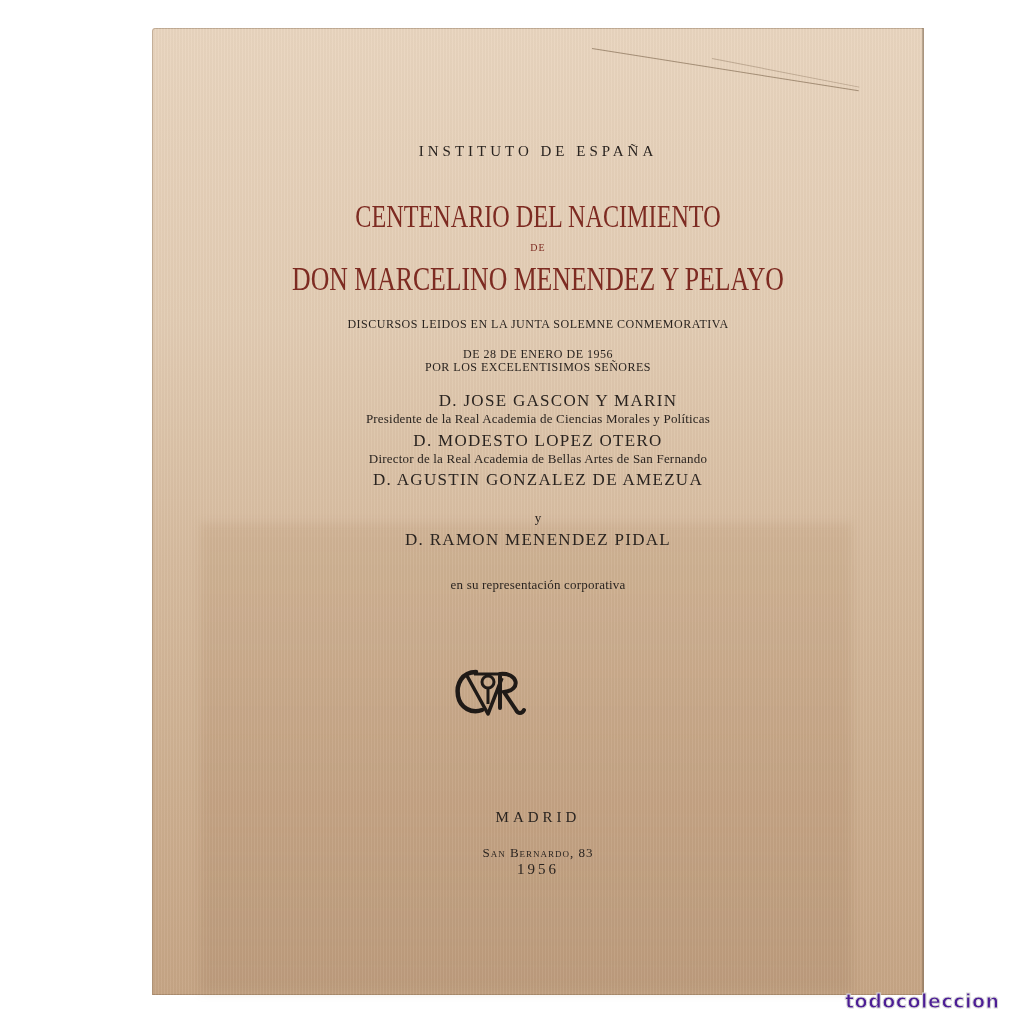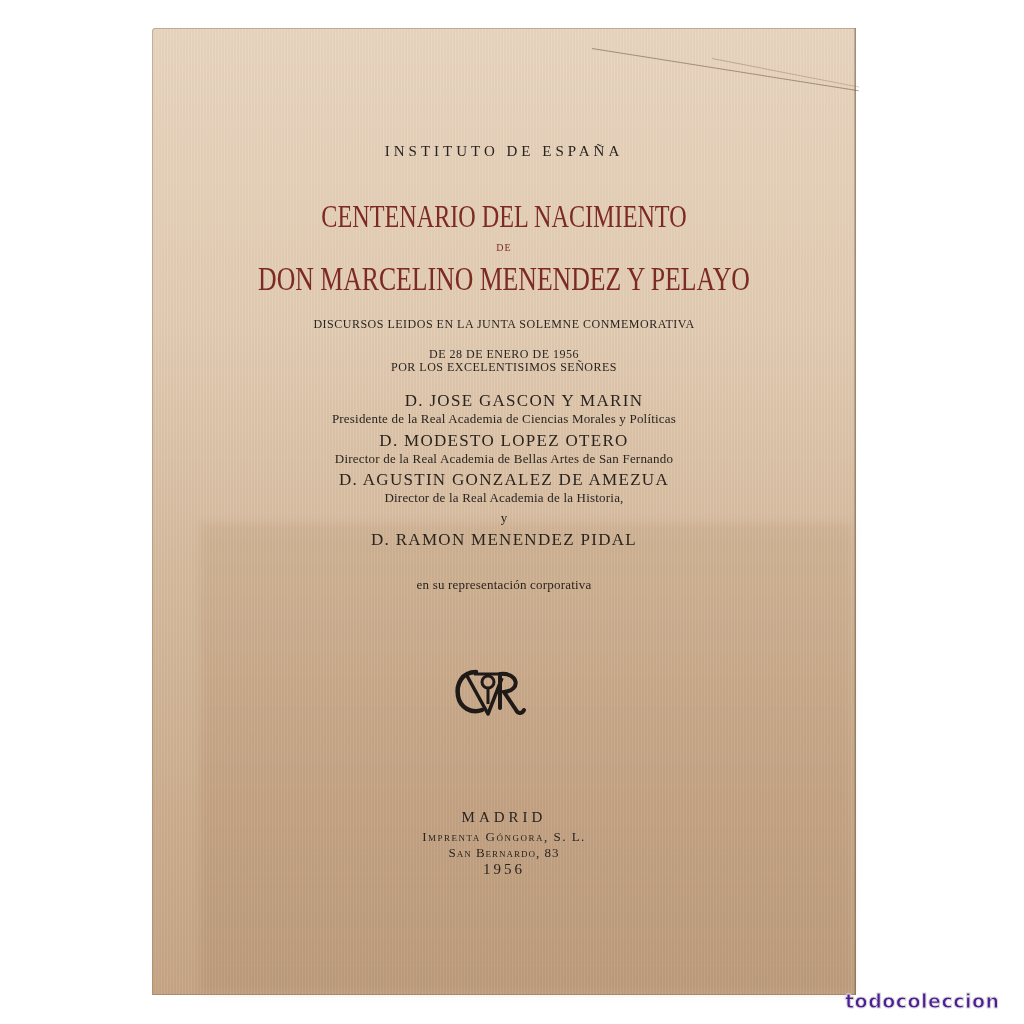--- a/index.html
+++ b/index.html
@@ -2,21 +2,21 @@
 <html><head>
 <meta charset="utf-8">
 <style>
   html, body { margin: 0; padding: 0; }
   body {
     width: 1024px; height: 1024px; position: relative; overflow: hidden;
     background: #ffffff;
     font-family: "Liberation Serif", "DejaVu Serif", serif;
   }
   .page {
-    position: absolute; left: 152px; top: 28px; width: 704px; height: 967px;
+    position: absolute; left: 152px; top: 28px; width: 772px; height: 967px;
     background:
       linear-gradient(180deg, rgba(236,216,194,0.0) 0%, rgba(0,0,0,0) 100%),
       linear-gradient(180deg, #e9d5bf 0%, #e2ccb3 30%, #d6bb9e 55%, #cdae8f 80%, #c6a585 100%);
     box-shadow: inset 0 0 0 1px rgba(120,95,70,0.35), inset -2px 0 0 rgba(110,90,70,0.35);
     border-radius: 3px 0 0 0;
   }
   .stain {
     position: absolute; left: 48px; top: 495px; width: 652px; height: 470px;
     background: linear-gradient(180deg, rgba(175,135,100,0.18) 0%, rgba(165,125,92,0.22) 60%, rgba(150,115,85,0.18) 100%);
     filter: blur(4px);
@@ -70,21 +70,20 @@
   <div class="line smallcaps" style="top:320px;">DE 28 DE ENERO DE 1956</div>
   <div class="line smallcaps" style="top:333px;">POR LOS EXCELENTISIMOS SEÑORES</div>
 
   <div class="line name" style="top:364px;padding-left:20px;">D. JOSE GASCON Y MARIN</div>
   <div class="line role" style="top:384px;">Presidente de la Real Academia de Ciencias Morales y Políticas</div>
 
   <div class="line name" style="top:404px;">D. MODESTO LOPEZ OTERO</div>
   <div class="line role" style="top:424px;">Director de la Real Academia de Bellas Artes de San Fernando</div>
 
   <div class="line name" style="top:443px;">D. AGUSTIN GONZALEZ DE AMEZUA</div>
-  <div class="line role" style="top:463px;">Director de la Real Academia de la Historia,</div>
 
   <div class="line role" style="top:483px;">y</div>
 
   <div class="line name" style="top:503px;">D. RAMON MENENDEZ PIDAL</div>
 
   <div class="line role" style="top:550px;">en su representación corporativa</div>
 
   <svg class="monogram" viewBox="0 0 80 56">
 
     <path d="M24 8 C10 8 4 20 6 32 C8 44 20 50 30 46" fill="none" stroke="#1f1a17" stroke-width="4.5" stroke-linecap="round"></path>
@@ -92,18 +91,17 @@
     <path d="M14 10 L36 50 L50 14" fill="none" stroke="#1f1a17" stroke-width="3.5" stroke-linejoin="round"></path>
 
     <path d="M22 10 L52 10" stroke="#1f1a17" stroke-width="3"></path>
     <circle cx="36" cy="18" r="6" fill="none" stroke="#1f1a17" stroke-width="3"></circle>
     <path d="M36 24 L36 40" stroke="#1f1a17" stroke-width="3"></path>
 
     <path d="M48 12 L48 44 M48 10 C66 8 70 26 52 28 L64 46 C66 50 70 50 72 46" fill="none" stroke="#1f1a17" stroke-width="4" stroke-linecap="round"></path>
   </svg>
 
   <div class="line caps-spaced" style="top:782px;font-size:15px;letter-spacing:4px;">MADRID</div>
-  <div class="line" style="top:802px;font-size:13px;font-variant:small-caps;letter-spacing:1.5px;">Imprenta Góngora, S. L.</div>
   <div class="line" style="top:818px;font-size:13px;font-variant:small-caps;letter-spacing:1px;">San Bernardo, 83</div>
   <div class="line" style="top:834px;font-size:15px;letter-spacing:3px;">1956</div>
 </div>
 
 <div class="watermark">todocoleccion</div>
 
 </body></html>

